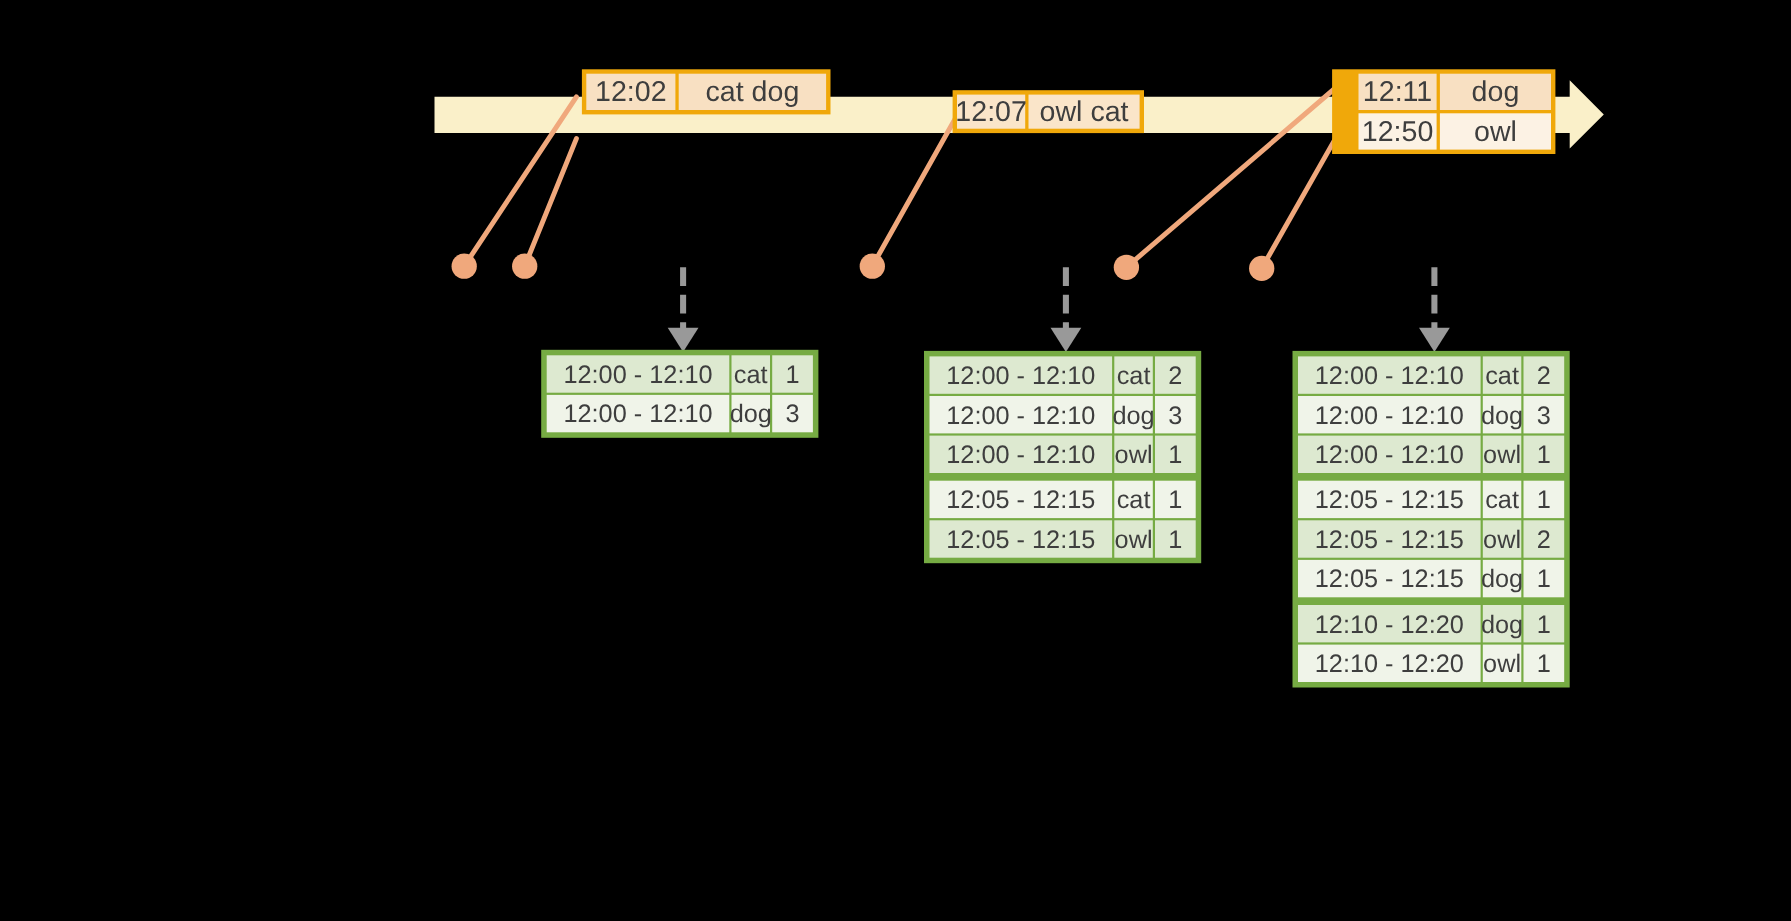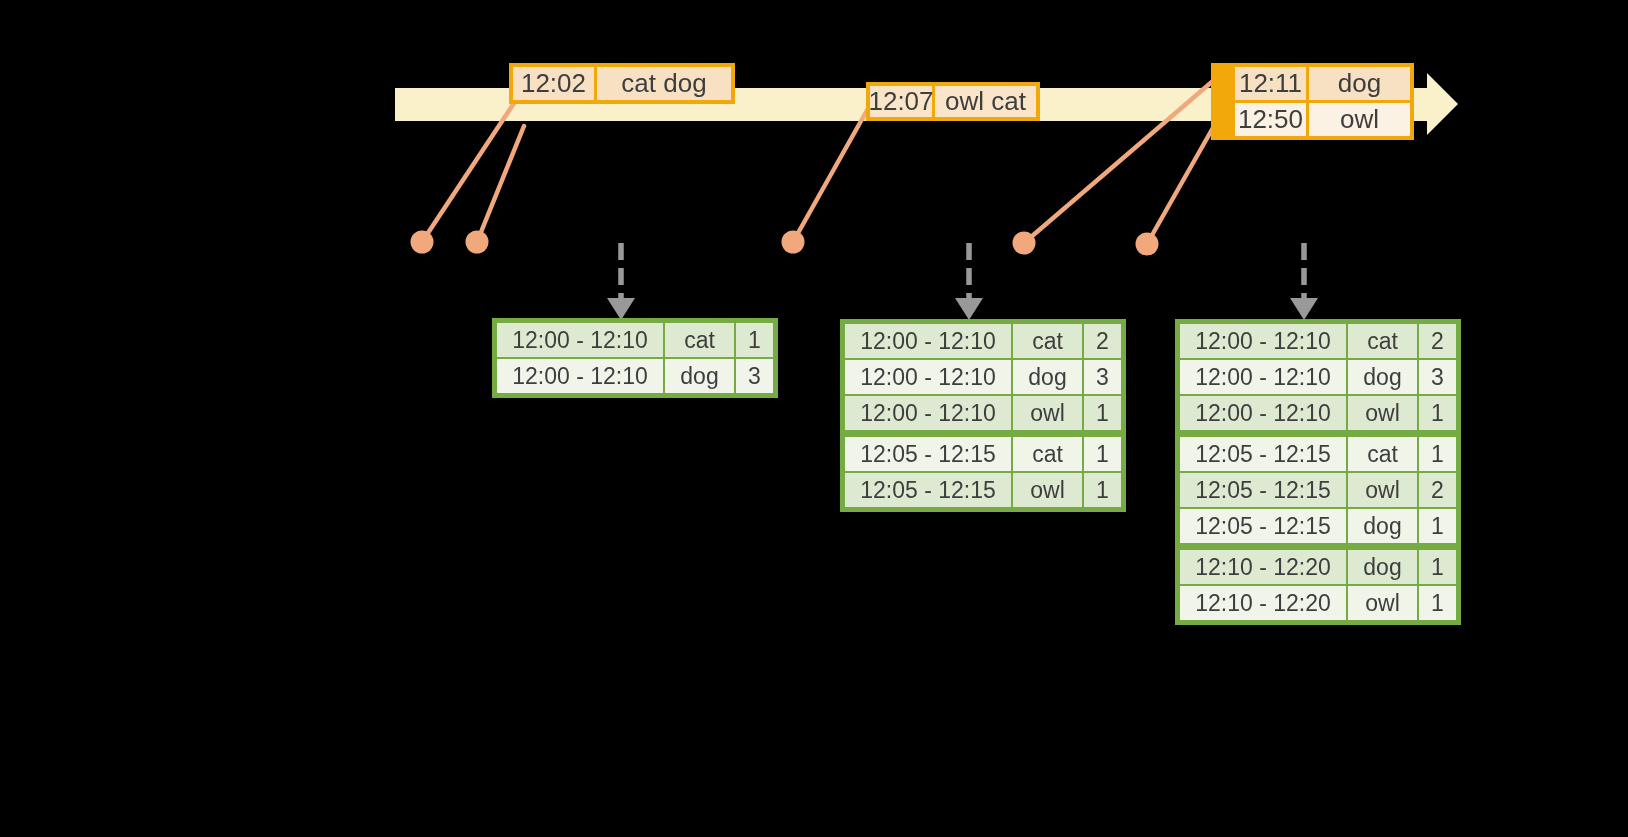--- a/index.html
+++ b/index.html
@@ -39,21 +39,21 @@
   .etable .row { display: flex; gap: 3px; }
   .etable .cell {
     display: flex; align-items: center; justify-content: center;
     height: 33px;
     font-size: 26px;
     color: var(--text, #3E3E3E);
   }
   #et1 .row:nth-child(1) .cell, #et3 .row:nth-child(1) .cell { background: var(--event-row-dark, #F8E0C2); }
   #et1 .row:nth-child(2) .cell, #et3 .row:nth-child(2) .cell { background: var(--event-row-light, #FCF2E4); }
   #et2 .cell { background: var(--event-row-mid, #FAE5C9); height: 31px; }
-  #et1 { left: 509px; top: 63px; }
+  #et1 { left: 529px; top: 63px; }
   #et2 { left: 866px; top: 82px; }
   #et3 { left: 1211px; top: 63px; padding-left: 24px; }
   #et1 .c1 { width: 81px; }  #et1 .c2 { width: 134px; }
   #et2 .c1 { width: 62px; }  #et2 .c2 { width: 101px; }
   #et3 .c1 { width: 71px; }  #et3 .c2 { width: 101px; }
 
   
   .rtable {
     position: absolute;
     background: var(--result-border, #76AB43);
@@ -67,21 +67,21 @@
   .rtable .row.gsep { margin-top: 5px; }
   .rtable .cell {
     display: flex; align-items: center; justify-content: center;
     height: 34px;
     font-size: 23px;
     color: var(--text, #3E3E3E);
   }
   .rtable .row:nth-child(odd) .cell  { background: var(--result-row-dark, #DDE9D0); }
   .rtable .row:nth-child(even) .cell { background: var(--result-row-light, #F0F4E9); }
   .rtable .cw { width: 166px; }
-  .rtable .cm { width: 69px; }
+  .rtable .cm { width: 35px; }
   .rtable .cc { width: 37px; }
   #rt1 { left: 492px; top: 318px; }
   #rt2 { left: 840px; top: 319px; }
   #rt3 { left: 1175px; top: 319px; }
 </style>
 </head>
 <body>
 
 <div class="canvas">
 

